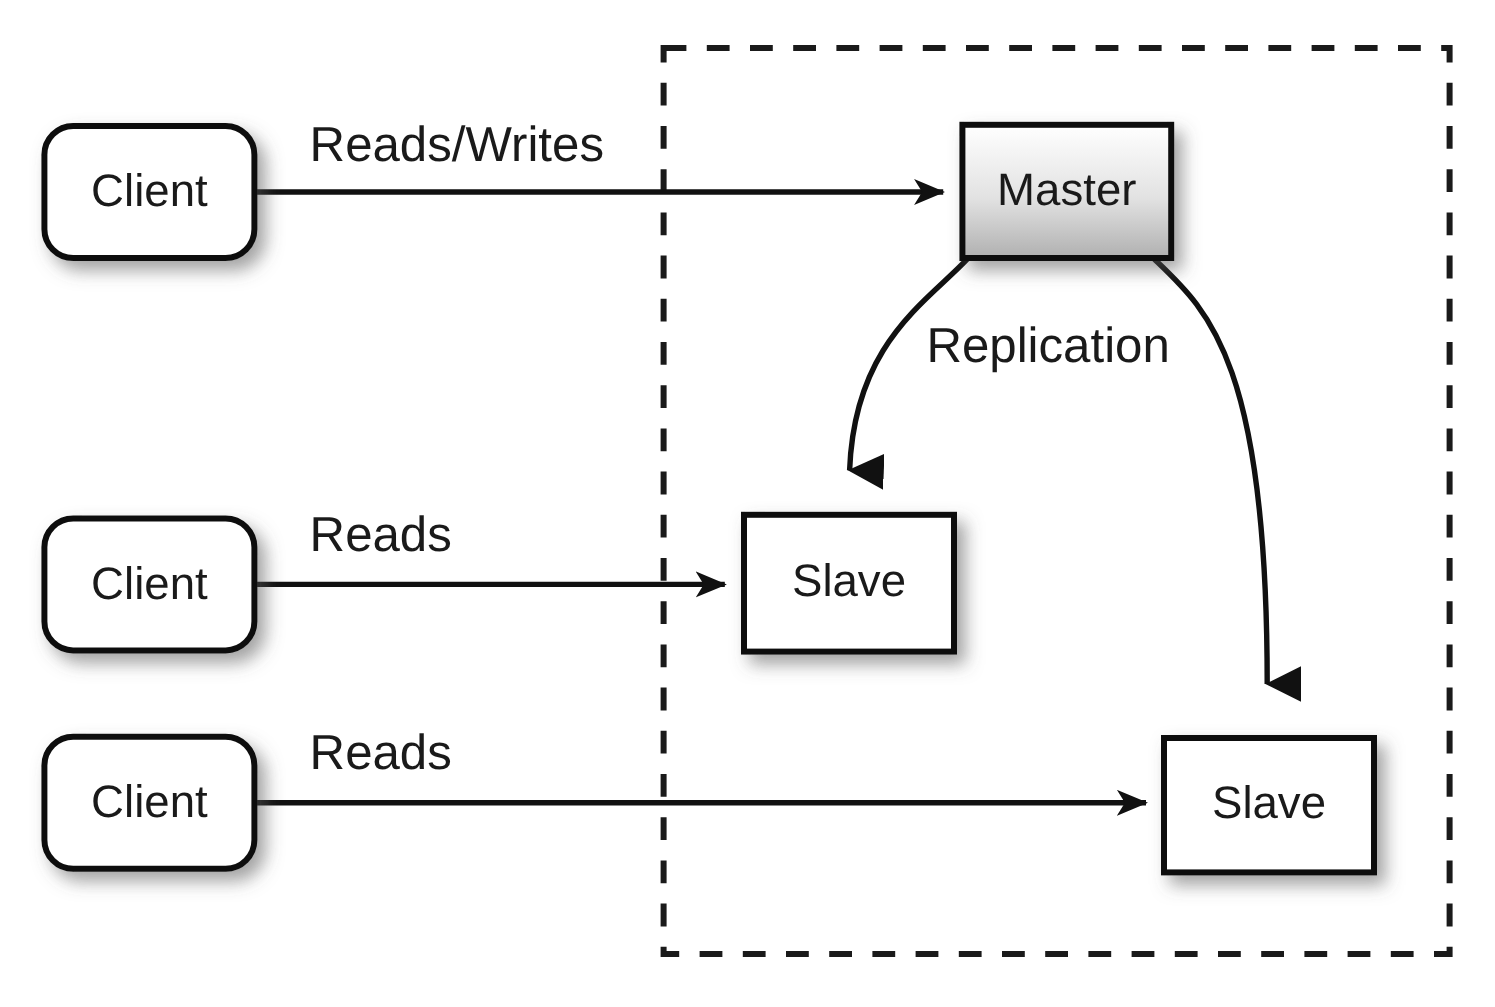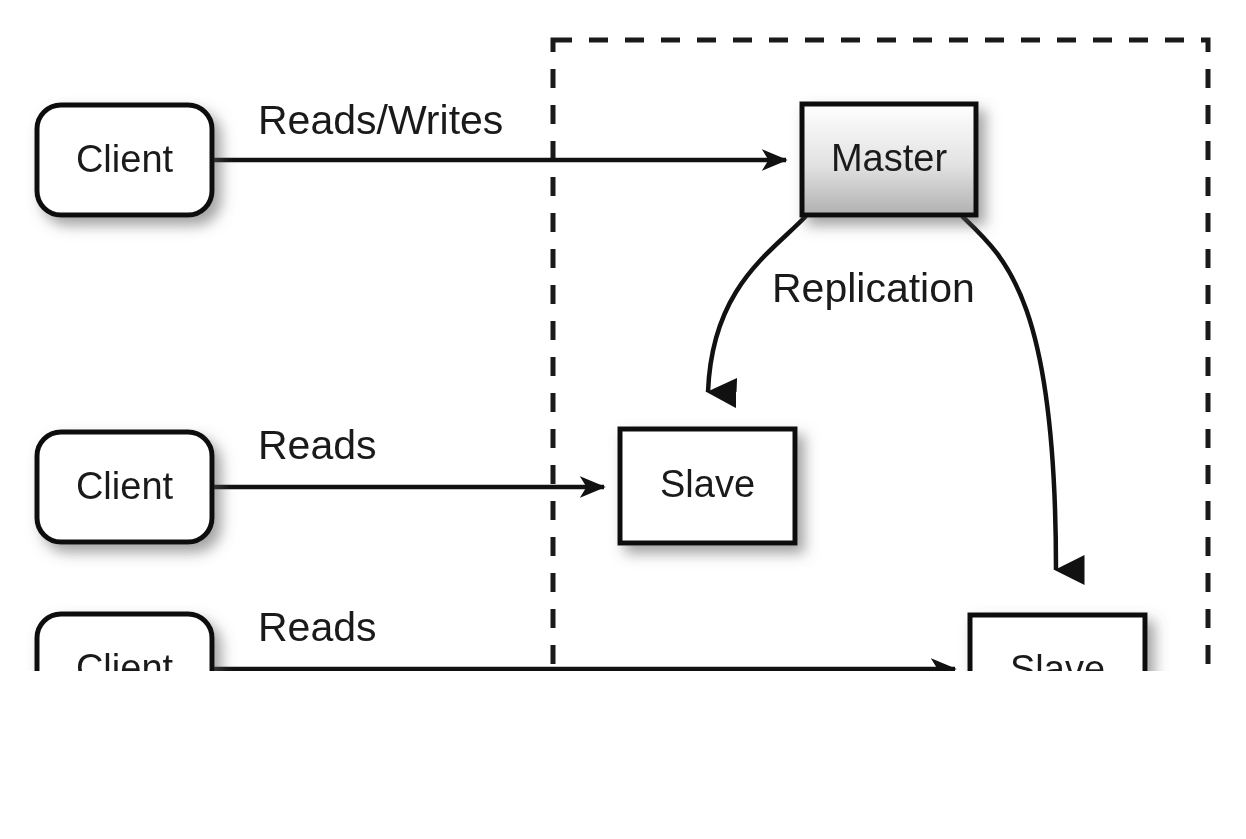--- a/index.html
+++ b/index.html
@@ -6,21 +6,21 @@
     margin: 0;
     padding: 0;
     background: #ffffff;
   }
   body {
     font-family: "Liberation Sans", sans-serif;
   }
   #diagram-canvas {
     position: relative;
     width: 1246px;
-    height: 671px;
+    height: 839px;
     background: #ffffff;
     overflow: hidden;
   }
   #diagram-svg {
     position: absolute;
     top: 0;
     left: 0;
     width: 1246px;
     height: 839px;
   }

